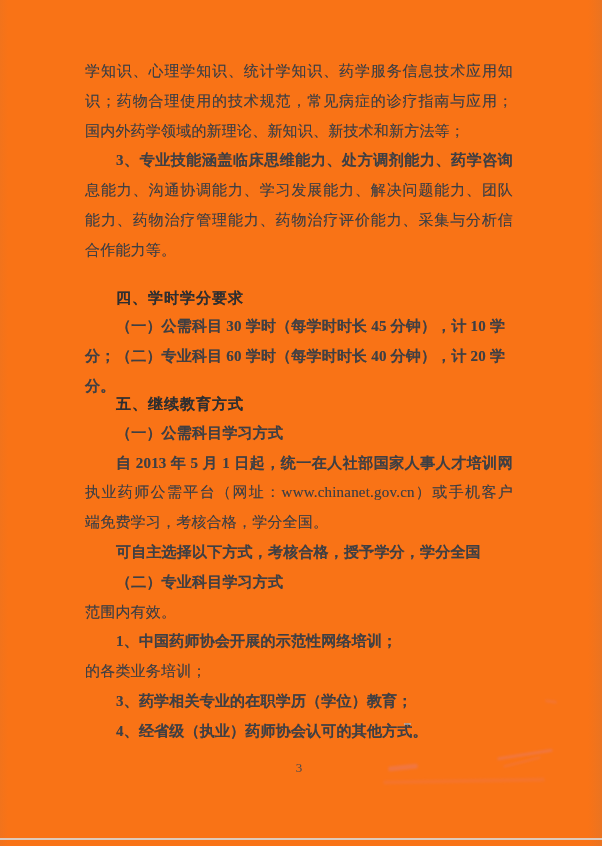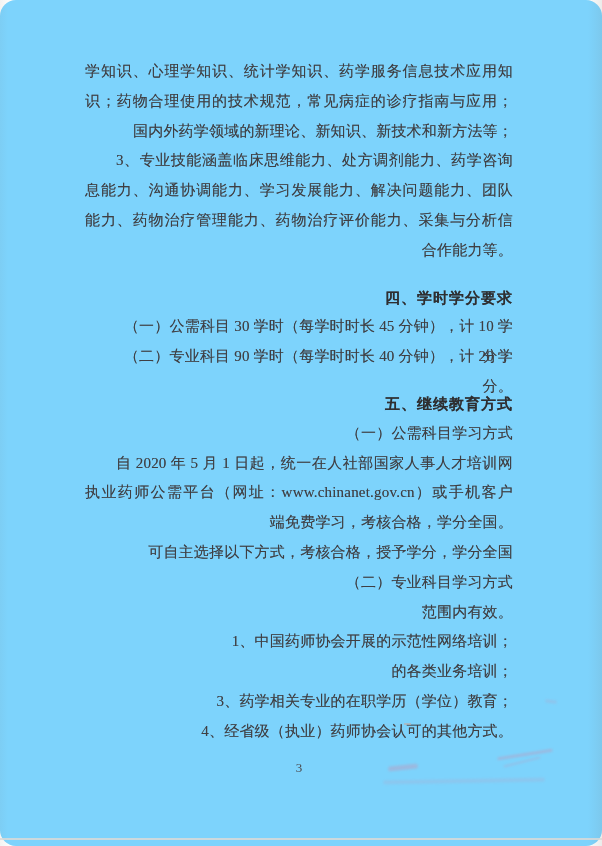--- a/index.html
+++ b/index.html
@@ -29,23 +29,23 @@
     opacity: 0.85;
   }
   .textblock {
     position: absolute; left: 85px; top: 57px; width: 428px;
     font-size: 15px;
     line-height: 29.8px;
     color: #3f3f43;
     letter-spacing: 0.2px;
     text-shadow: 0 0 0.5px rgba(70,70,74,0.55);
   }
-  .line { height: 29.8px; text-align: right; }
+  .line { height: 29.8px; text-align: left; }
   .line.stretch { text-align: justify; text-align-last: justify; }
-  .line.indent { text-indent: 31px; }
+  .line.indent { text-indent: 31px; font-weight: bold; }
   .line.bold {
     font-family: "Liberation Sans", "DejaVu Sans", sans-serif;
     font-weight: bold;
     color: #2e2e30;
     letter-spacing: 1px;
     text-shadow: 0 0 0.4px rgba(46,46,48,0.6);
     margin-top: 17px;
   }
   .page-number {
     position: absolute; left: 85px; top: 760px; width: 428px;
@@ -61,36 +61,36 @@
   .smudge-d { left: 383px; top: 779px; width: 162px; height: 4px; transform: rotate(-1deg); opacity: 0.14; }
   .smudge-e { left: 545px; top: 700px; width: 12px; height: 3px; transform: rotate(8deg); opacity: 0.18; }
   .ink-dash {
     position: absolute; left: 404px; top: 723px; width: 7px; height: 2px;
     background: #b8b3b3; opacity: 0.7; filter: blur(0.4px);
   }
 </style>
 </head>
 <body>
 
-<div class="page" style="background-color: #7dd3fc; border-radius: 16px;">
+<div class="page" style="background-color: #f97316;">
 
   <div class="textblock" style="color: rgb(63, 63, 67);">
     <div class="line stretch">学知识、心理学知识、统计学知识、药学服务信息技术应用知</div>
     <div class="line stretch">识；药物合理使用的技术规范，常见病症的诊疗指南与应用；</div>
     <div class="line">国内外药学领域的新理论、新知识、新技术和新方法等；</div>
     <div class="line indent stretch">3、专业技能涵盖临床思维能力、处方调剂能力、药学咨询</div>
     <div class="line stretch">息能力、沟通协调能力、学习发展能力、解决问题能力、团队</div>
     <div class="line stretch">能力、药物治疗管理能力、药物治疗评价能力、采集与分析信</div>
     <div class="line">合作能力等。</div>
     <div class="line indent bold">四、学时学分要求</div>
     <div class="line indent">（一）公需科目 30 学时（每学时时长 45 分钟），计 10 学分；</div>
-    <div class="line indent">（二）专业科目 90 学时（每学时时长 40 分钟），计 20 学分。</div>
+    <div class="line indent">（二）专业科目 60 学时（每学时时长 40 分钟），计 20 学分。</div>
     <div class="line indent bold">五、继续教育方式</div>
     <div class="line indent">（一）公需科目学习方式</div>
-    <div class="line indent stretch">自 2020 年 5 月 1 日起，统一在人社部国家人事人才培训网</div>
+    <div class="line indent stretch">自 2013 年 5 月 1 日起，统一在人社部国家人事人才培训网</div>
     <div class="line stretch">执业药师公需平台（网址：www.chinanet.gov.cn）或手机客户</div>
     <div class="line">端免费学习，考核合格，学分全国。</div>
     <div class="line indent">可自主选择以下方式，考核合格，授予学分，学分全国</div>
     <div class="line indent">（二）专业科目学习方式</div>
     <div class="line">范围内有效。</div>
     <div class="line indent">1、中国药师协会开展的示范性网络培训；</div>
     <div class="line">的各类业务培训；</div>
     <div class="line indent">3、药学相关专业的在职学历（学位）教育；</div>
     <div class="line indent">4、经省级（执业）药师协会认可的其他方式。</div>
   </div>

